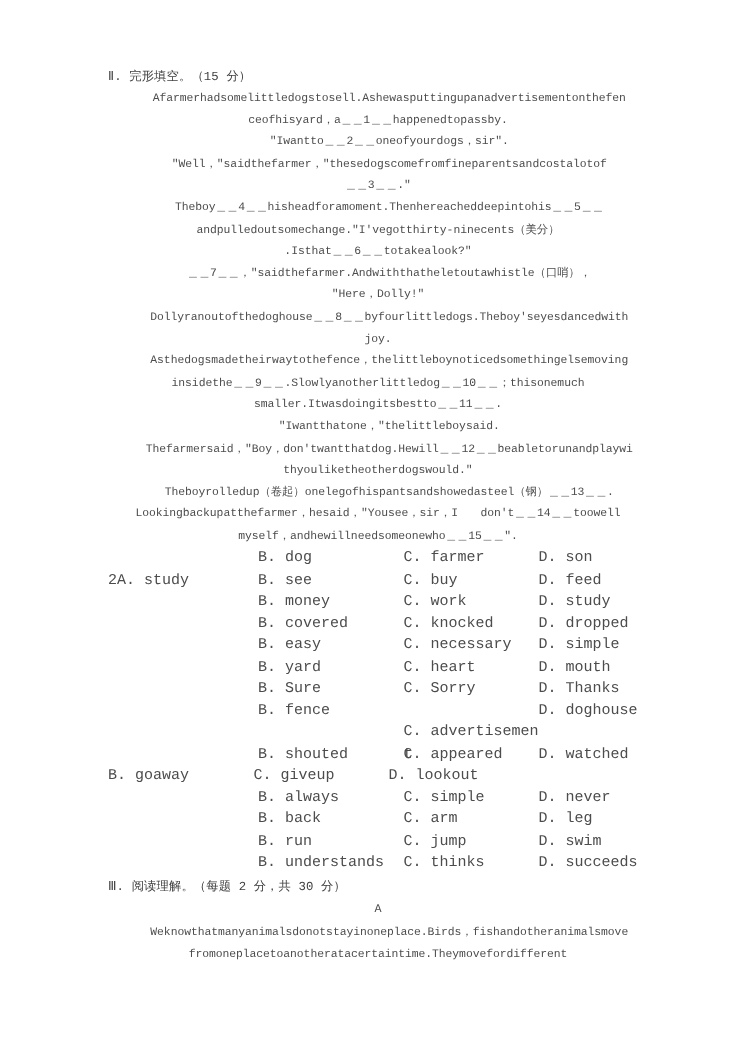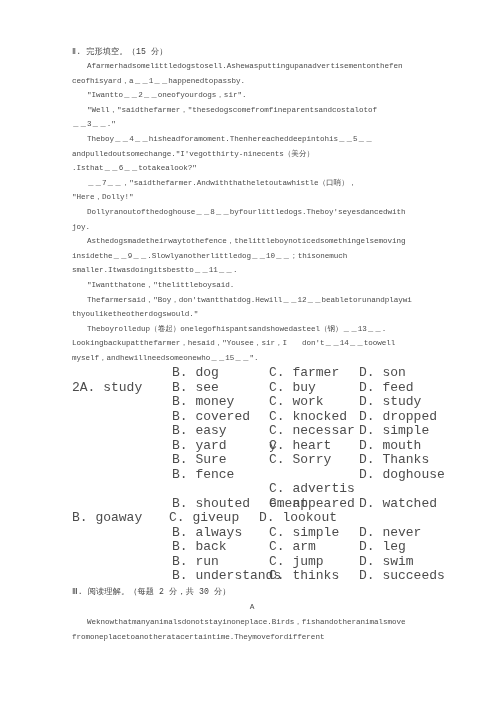--- a/index.html
+++ b/index.html
@@ -29,33 +29,33 @@
     line-height: 15px;
     letter-spacing: 0.1px;
     color: #3f3f3f;
     white-space: nowrap;
   }
   .para {
     font-size: 7.6px;
     line-height: 14.6px;
     letter-spacing: -0.05px;
     color: #4c4c4c;
-    text-align: left;
+    text-align: center;
     word-break: break-all;
   }
   .indent {
     padding-left: 15px;
   }
   
   .options {
     margin-top: 1px;
   }
   .opt-row {
     display: flex;
-    font-size: 13px;
+    font-size: 10px;
     line-height: 14.5px;
     height: 14.5px;
     color: #4c4c4c;
     white-space: nowrap;
   }
   .opt-row .c-a {
     width: 100px;
     flex: 0 0 100px;
     overflow: visible;
   }

